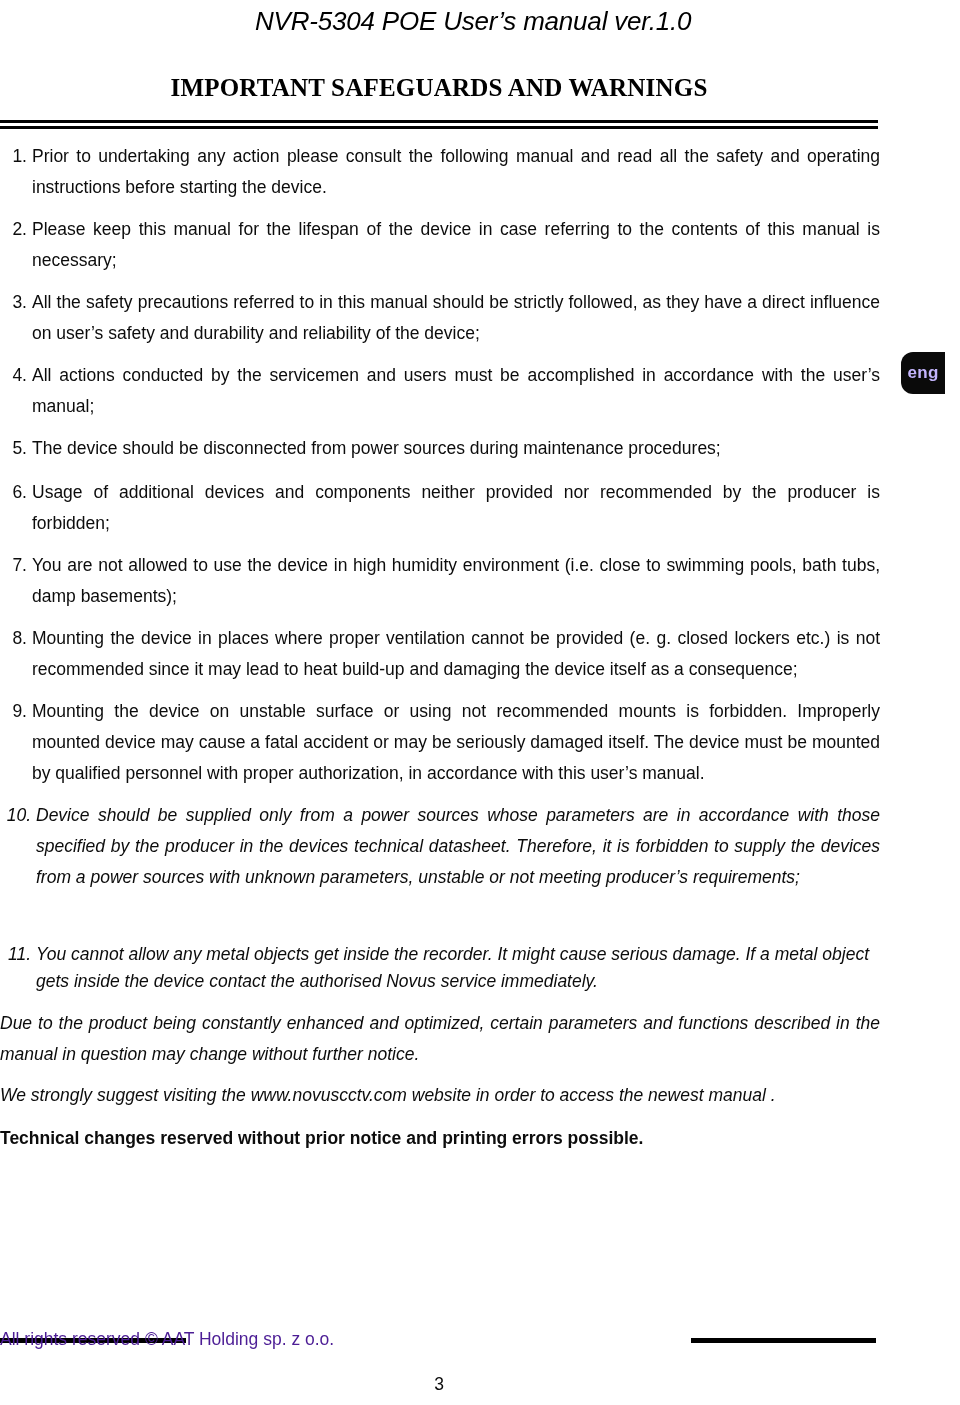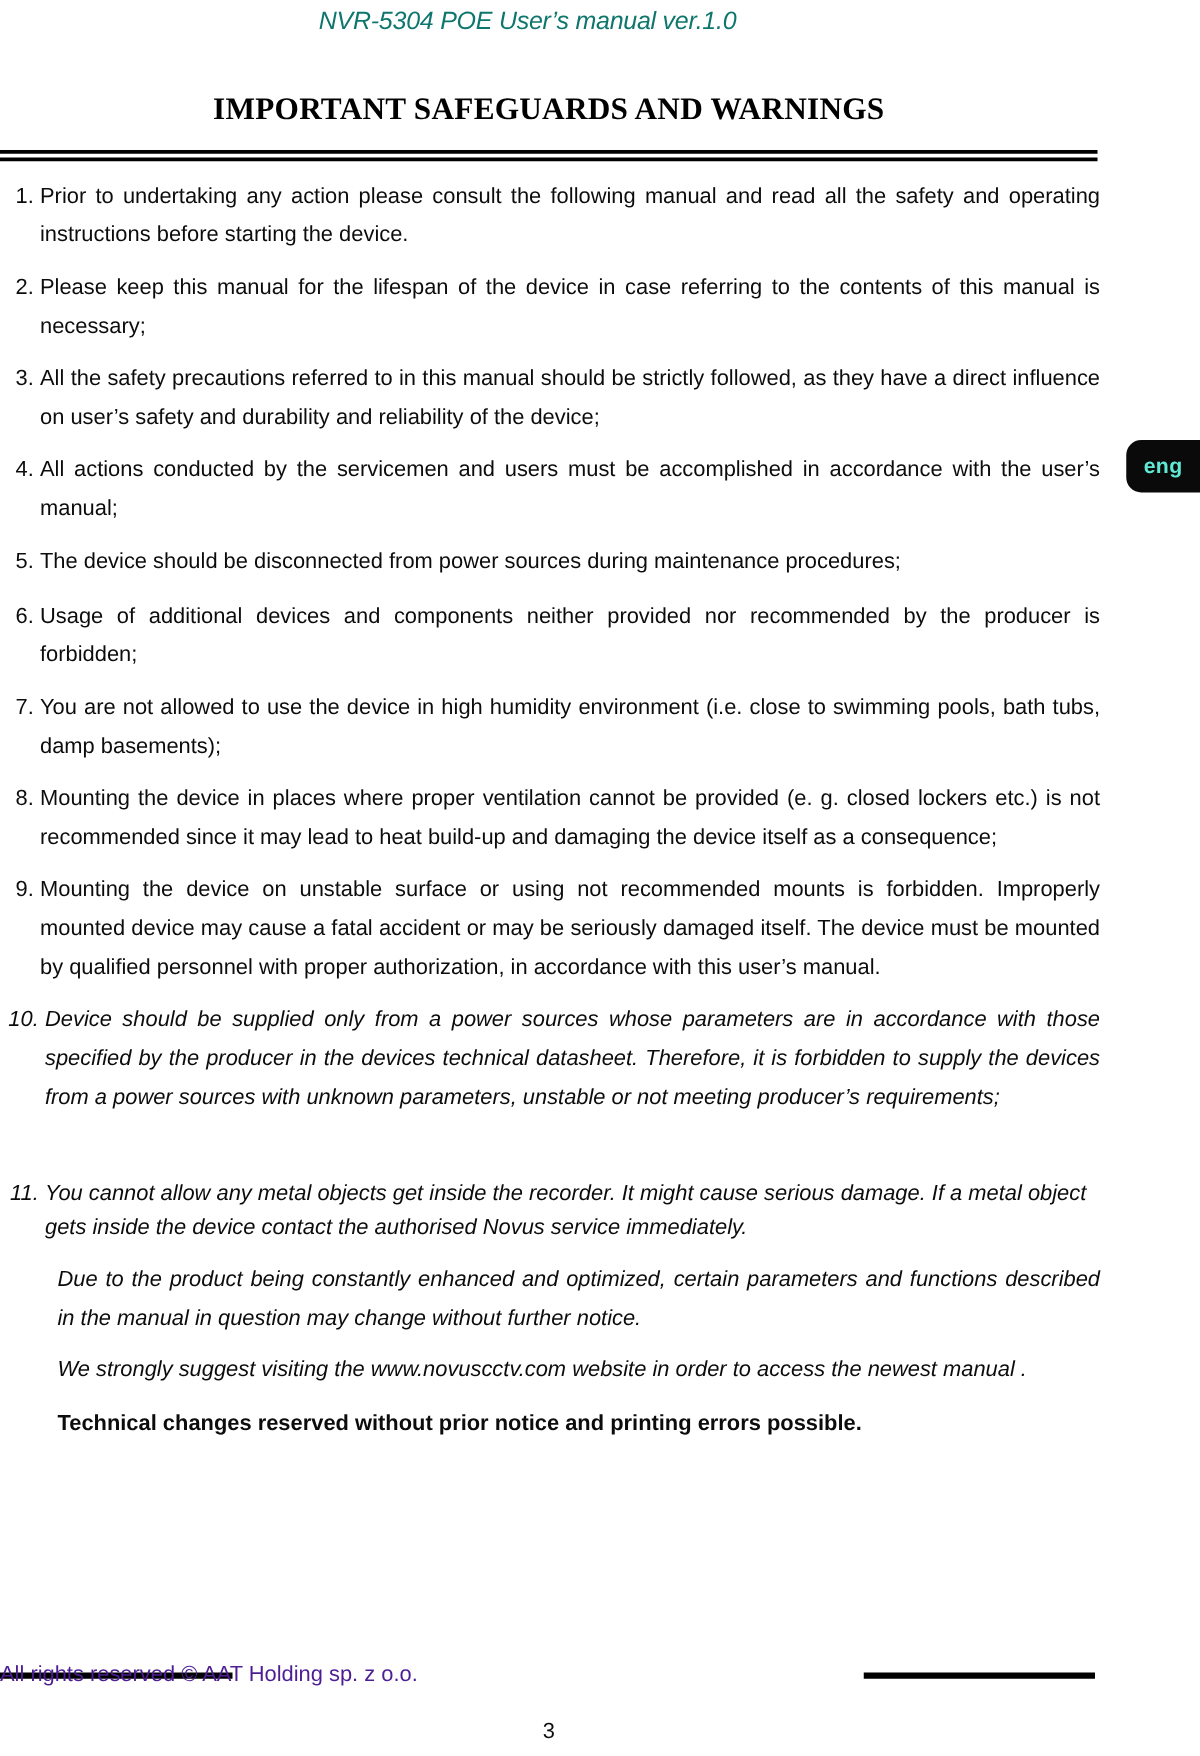--- a/index.html
+++ b/index.html
@@ -17,24 +17,24 @@
     overflow: hidden;
   }
 
   
   .running-header {
     position: absolute;
     top: 6px;
     left: 255px;
     font-family: "Liberation Sans", sans-serif;
     font-style: italic;
-    font-size: 20px;
+    font-size: 26px;
     letter-spacing: -0.2px;
     white-space: nowrap;
-    color: #0f766e;
+    color: #000000;
   }
 
   
   .section-title {
     position: absolute;
     top: 74px;
     left: 0;
     width: 878px;
     text-align: center;
     font-family: "Liberation Serif", serif;
@@ -60,26 +60,26 @@
     background: #000;
   }
   .double-rule .r1 { top: 0; }
   .double-rule .r2 { top: 6px; }
 
   
   .eng-tab {
     position: absolute;
     top: 352px;
     left: 901px;
-    width: 59px;
+    width: 44px;
     height: 42px;
     background: #0a0a0a;
     border-top-left-radius: 12px;
     border-bottom-left-radius: 12px;
-    color: #5eead4;
+    color: #c4b5fd;
     font-family: "Liberation Sans", sans-serif;
     font-weight: bold;
     font-size: 17px;
     display: flex;
     align-items: center;
     justify-content: center;
     letter-spacing: 0.3px;
   }
 
   
@@ -137,21 +137,20 @@
   
   .notes { margin-top: 10px; }
   .note {
     font-size: 17.5px;
     line-height: 31px;
     font-style: italic;
     text-align: justify;
     text-justify: inter-word;
     margin: 0 0 10px 0;
     color: #0c0c0c;
-    padding-left: 46px;
   }
   .note.nojustify { text-align: left; }
   .note.bold {
     font-style: normal;
     font-weight: bold;
     margin-top: 12px;
   }
 
   
   .footer-rule-left {

